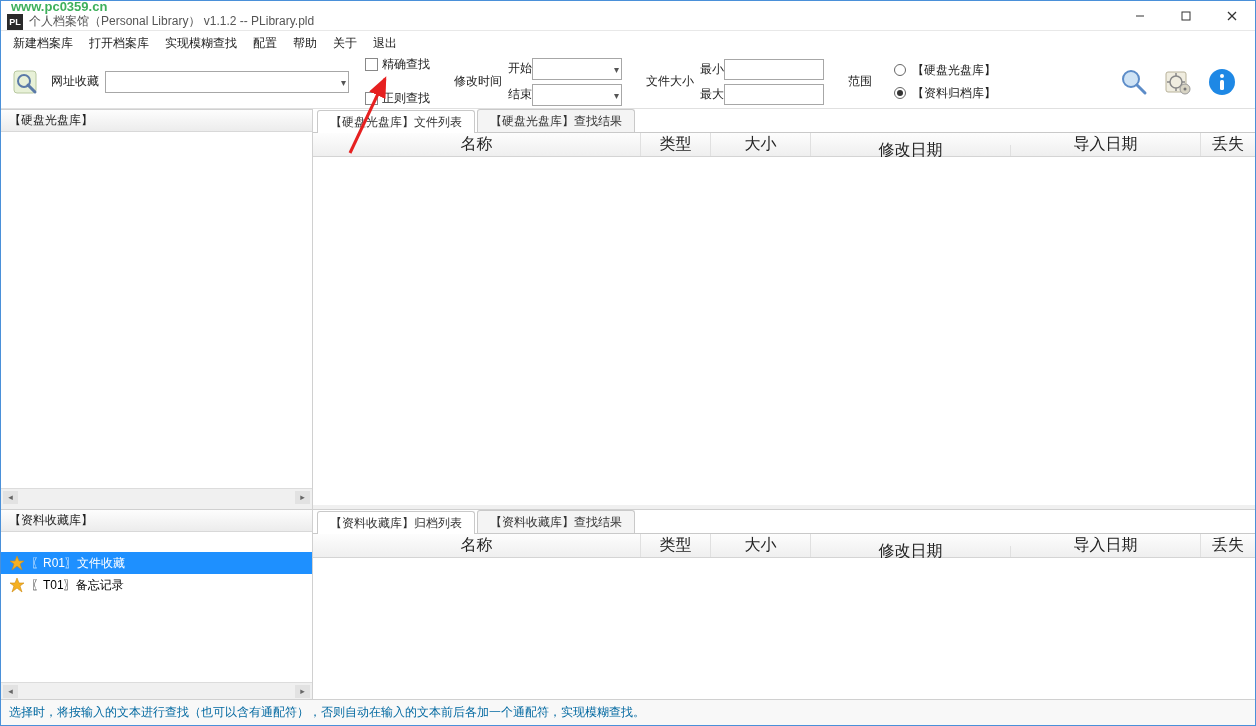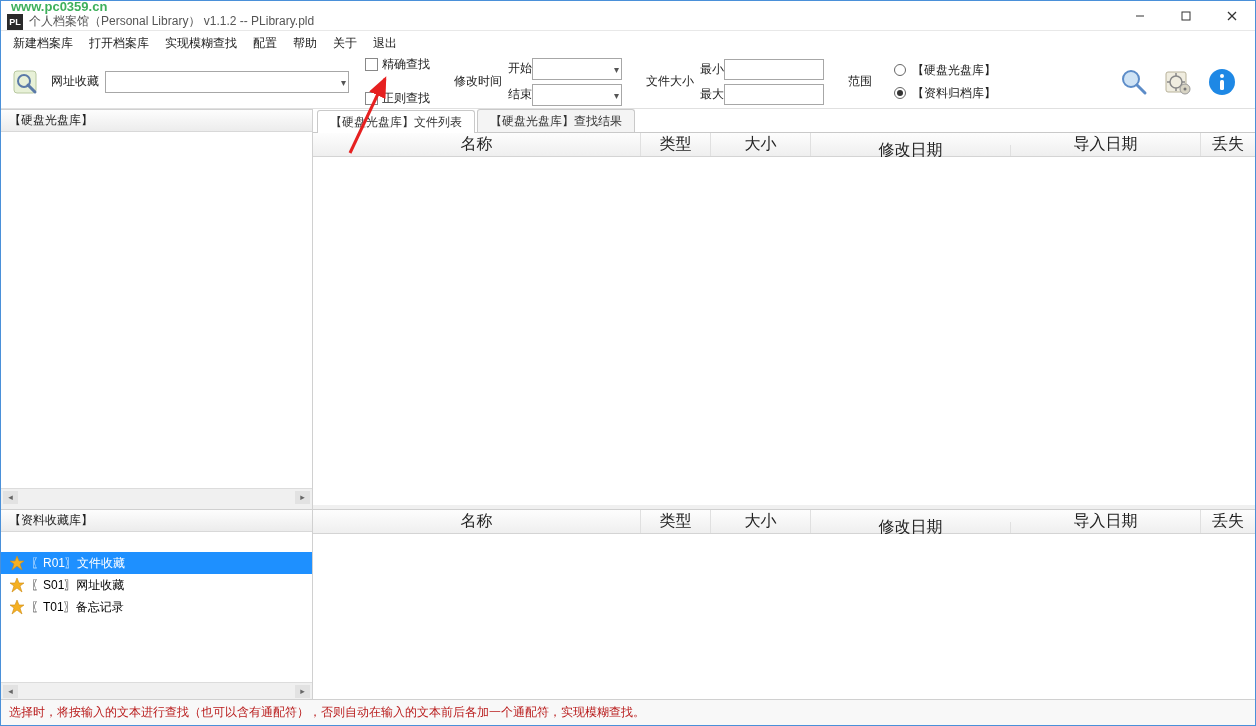--- a/index.html
+++ b/index.html
@@ -233,21 +233,21 @@
     font-size: 9px; color: #666;
   }
   
   .statusbar {
     height: 26px;
     border-top: 1px solid #d0d0d0;
     background: #f8f8f8;
     display: flex;
     align-items: center;
     padding: 0 8px;
-    color: #b91c1c;
+    color: #0369a1;
   }
   
   .watermark {
     position: absolute;
     top: 2px; left: 2px;
     pointer-events: none;
     z-index: 10;
     opacity: 0.9;
   }
   .watermark .wm-main {
@@ -445,26 +445,20 @@
           <div class="tree-item selected">
             <svg class="star-icon" width="16" height="16">
                 <polygon points="8,1 10,6 15,6 11,9 13,15 8,11 3,15 5,9 1,6 6,6" fill="#f5b021" stroke="#cc8a10" stroke-width="0.6"></polygon>
               </svg>
             <span>〖R01〗文件收藏</span>
           </div>
           <div class="tree-item">
             <svg class="star-icon" width="16" height="16">
                 <polygon points="8,1 10,6 15,6 11,9 13,15 8,11 3,15 5,9 1,6 6,6" fill="#f5b021" stroke="#cc8a10" stroke-width="0.6"></polygon>
               </svg>
-            <span>〖S01〗网址收藏</span>
-          </div>
-          <div class="tree-item">
-            <svg class="star-icon" width="16" height="16">
-                <polygon points="8,1 10,6 15,6 11,9 13,15 8,11 3,15 5,9 1,6 6,6" fill="#f5b021" stroke="#cc8a10" stroke-width="0.6"></polygon>
-              </svg>
             <span>〖T01〗备忘记录</span>
           </div>
         </div>
       </div>
       <div class="hscroll">
         <div class="arrow-btn">◂</div>
         <div class="arrow-btn">▸</div>
       </div>
     </div>
   </div>
@@ -480,20 +474,24 @@
         <div class="gh-cell gh-type">类型</div>
         <div class="gh-cell gh-size">大小</div>
         <div class="gh-cell gh-mod">修改日期</div>
         <div class="gh-cell gh-imp">导入日期</div>
         <div class="gh-cell gh-lost">丢失</div>
       </div>
       <div class="panel-body"></div>
     </div>
     <div class="hsplit"></div>
     <div class="panel right-bottom">
+      <div class="tabs">
+        <div class="tab active">【资料收藏库】归档列表</div>
+        <div class="tab">【资料收藏库】查找结果</div>
+      </div>
       <div class="grid-header">
         <div class="gh-cell gh-name">名称</div>
         <div class="gh-cell gh-type">类型</div>
         <div class="gh-cell gh-size">大小</div>
         <div class="gh-cell gh-mod">修改日期</div>
         <div class="gh-cell gh-imp">导入日期</div>
         <div class="gh-cell gh-lost">丢失</div>
       </div>
       <div class="panel-body"></div>
     </div>

